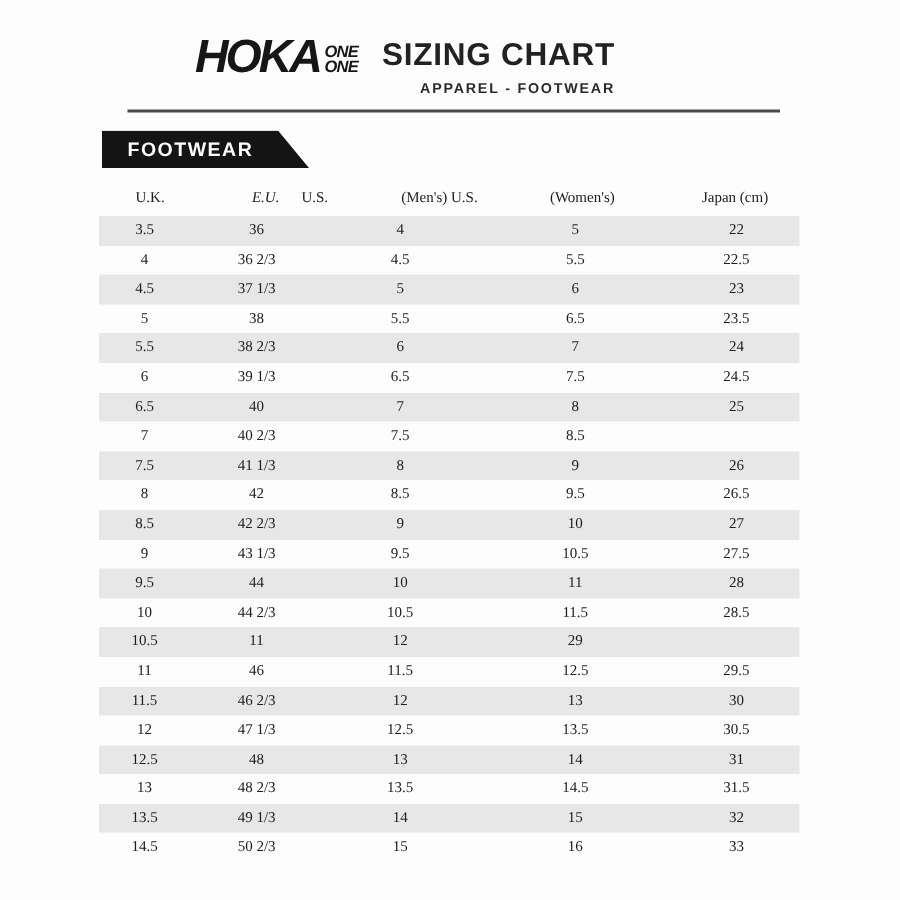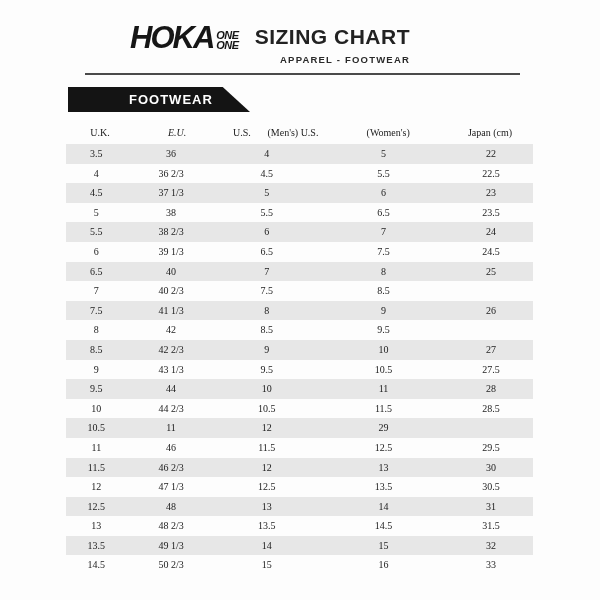--- a/index.html
+++ b/index.html
@@ -24,40 +24,39 @@
   .title{font-size:21px;font-weight:bold;letter-spacing:0.5px;color:#222;}
   .subtitle{font-size:9.5px;font-weight:bold;letter-spacing:1.2px;margin-top:5px;color:#2a2a2a;}
 
   .rule{position:absolute;left:85px;top:73px;width:435px;height:2px;background:var(--rule,#4a4a4a);}
 
   
   .banner{
     position:absolute;left:68px;top:87px;width:138px;height:25px;
     background:var(--banner-bg,#141414);
     clip-path:polygon(0 0,85% 0,100% 100%,0 100%);
-    padding-left:44px;
   }
   .banner span{
     display:block;color:#fff;font-size:13px;font-weight:bold;
     letter-spacing:1px;line-height:25px;padding-left:17px;
   }
 
   
   .sizing-table{
     position:absolute;left:66px;top:121px;width:467px;
     font-family:"Liberation Serif",serif;font-size:10px;color:var(--ink,#1c1c1c);
   }
   .thead{position:relative;height:23px;}
   .thead span{
     position:absolute;top:50%;transform:translate(-50%,-55%);
     white-space:nowrap;
   }
   .thead .h1{left:7.3%;}
   .thead .h2{left:23.8%;font-style:italic;}
-  .thead .h3{left:30.8%;margin-left:32px;}
+  .thead .h3{left:30.8%;}
   .thead .h4{left:48.6%;}
   .thead .h5{left:69%;}
   .thead .h6{left:90.8%;}
 
   .trow{display:flex;height:19.6px;line-height:19.6px;}
   .trow:nth-child(odd){background:var(--stripe,#e7e7e7);}
   .tcell{display:inline-block;text-align:center;overflow:hidden;white-space:nowrap;}
   .tcell:nth-child(1){width:13%;}
   .tcell:nth-child(2){width:19%;}
   .tcell:nth-child(3){width:22%;}
@@ -158,20 +157,21 @@
           <span class="tcell">41 1/3</span>
           <span class="tcell">8</span>
           <span class="tcell">9</span>
           <span class="tcell">26</span>
         </div>
         <div class="trow">
           <span class="tcell">8</span>
           <span class="tcell">42</span>
           <span class="tcell">8.5</span>
           <span class="tcell">9.5</span>
+          <span class="tcell">26.5</span>
         </div>
         <div class="trow">
           <span class="tcell">8.5</span>
           <span class="tcell">42 2/3</span>
           <span class="tcell">9</span>
           <span class="tcell">10</span>
           <span class="tcell">27</span>
         </div>
         <div class="trow">
           <span class="tcell">9</span>

